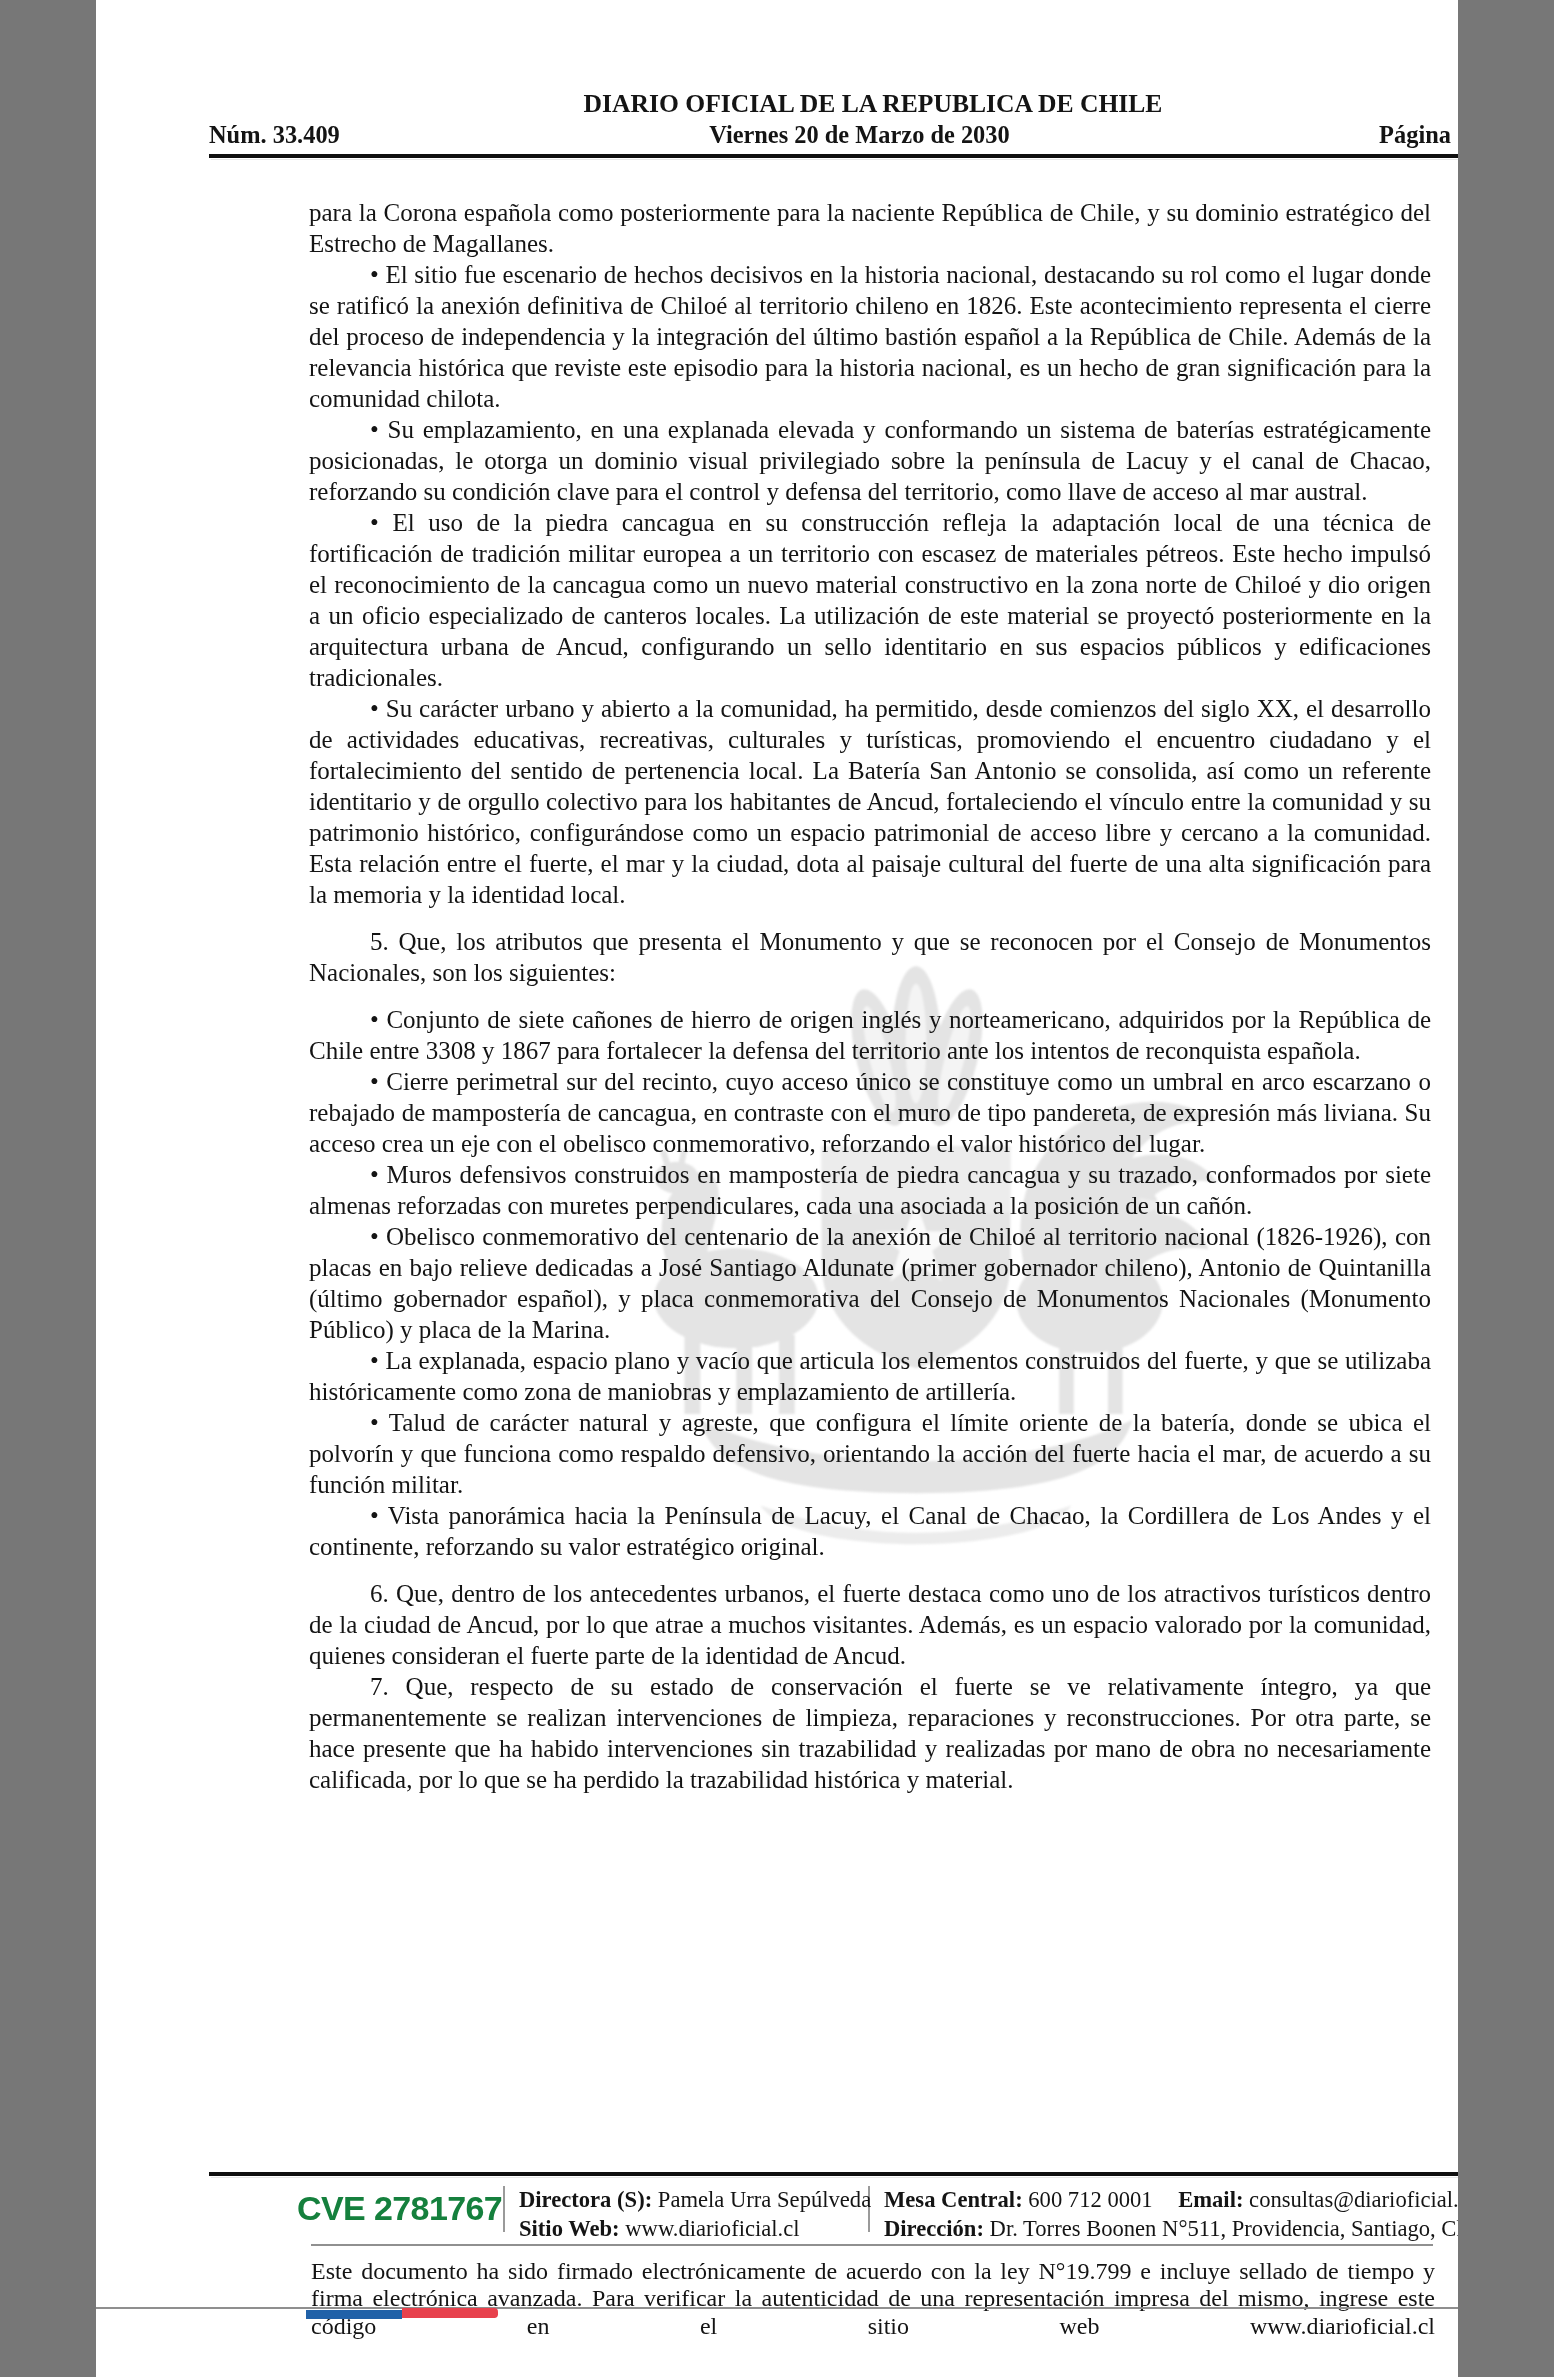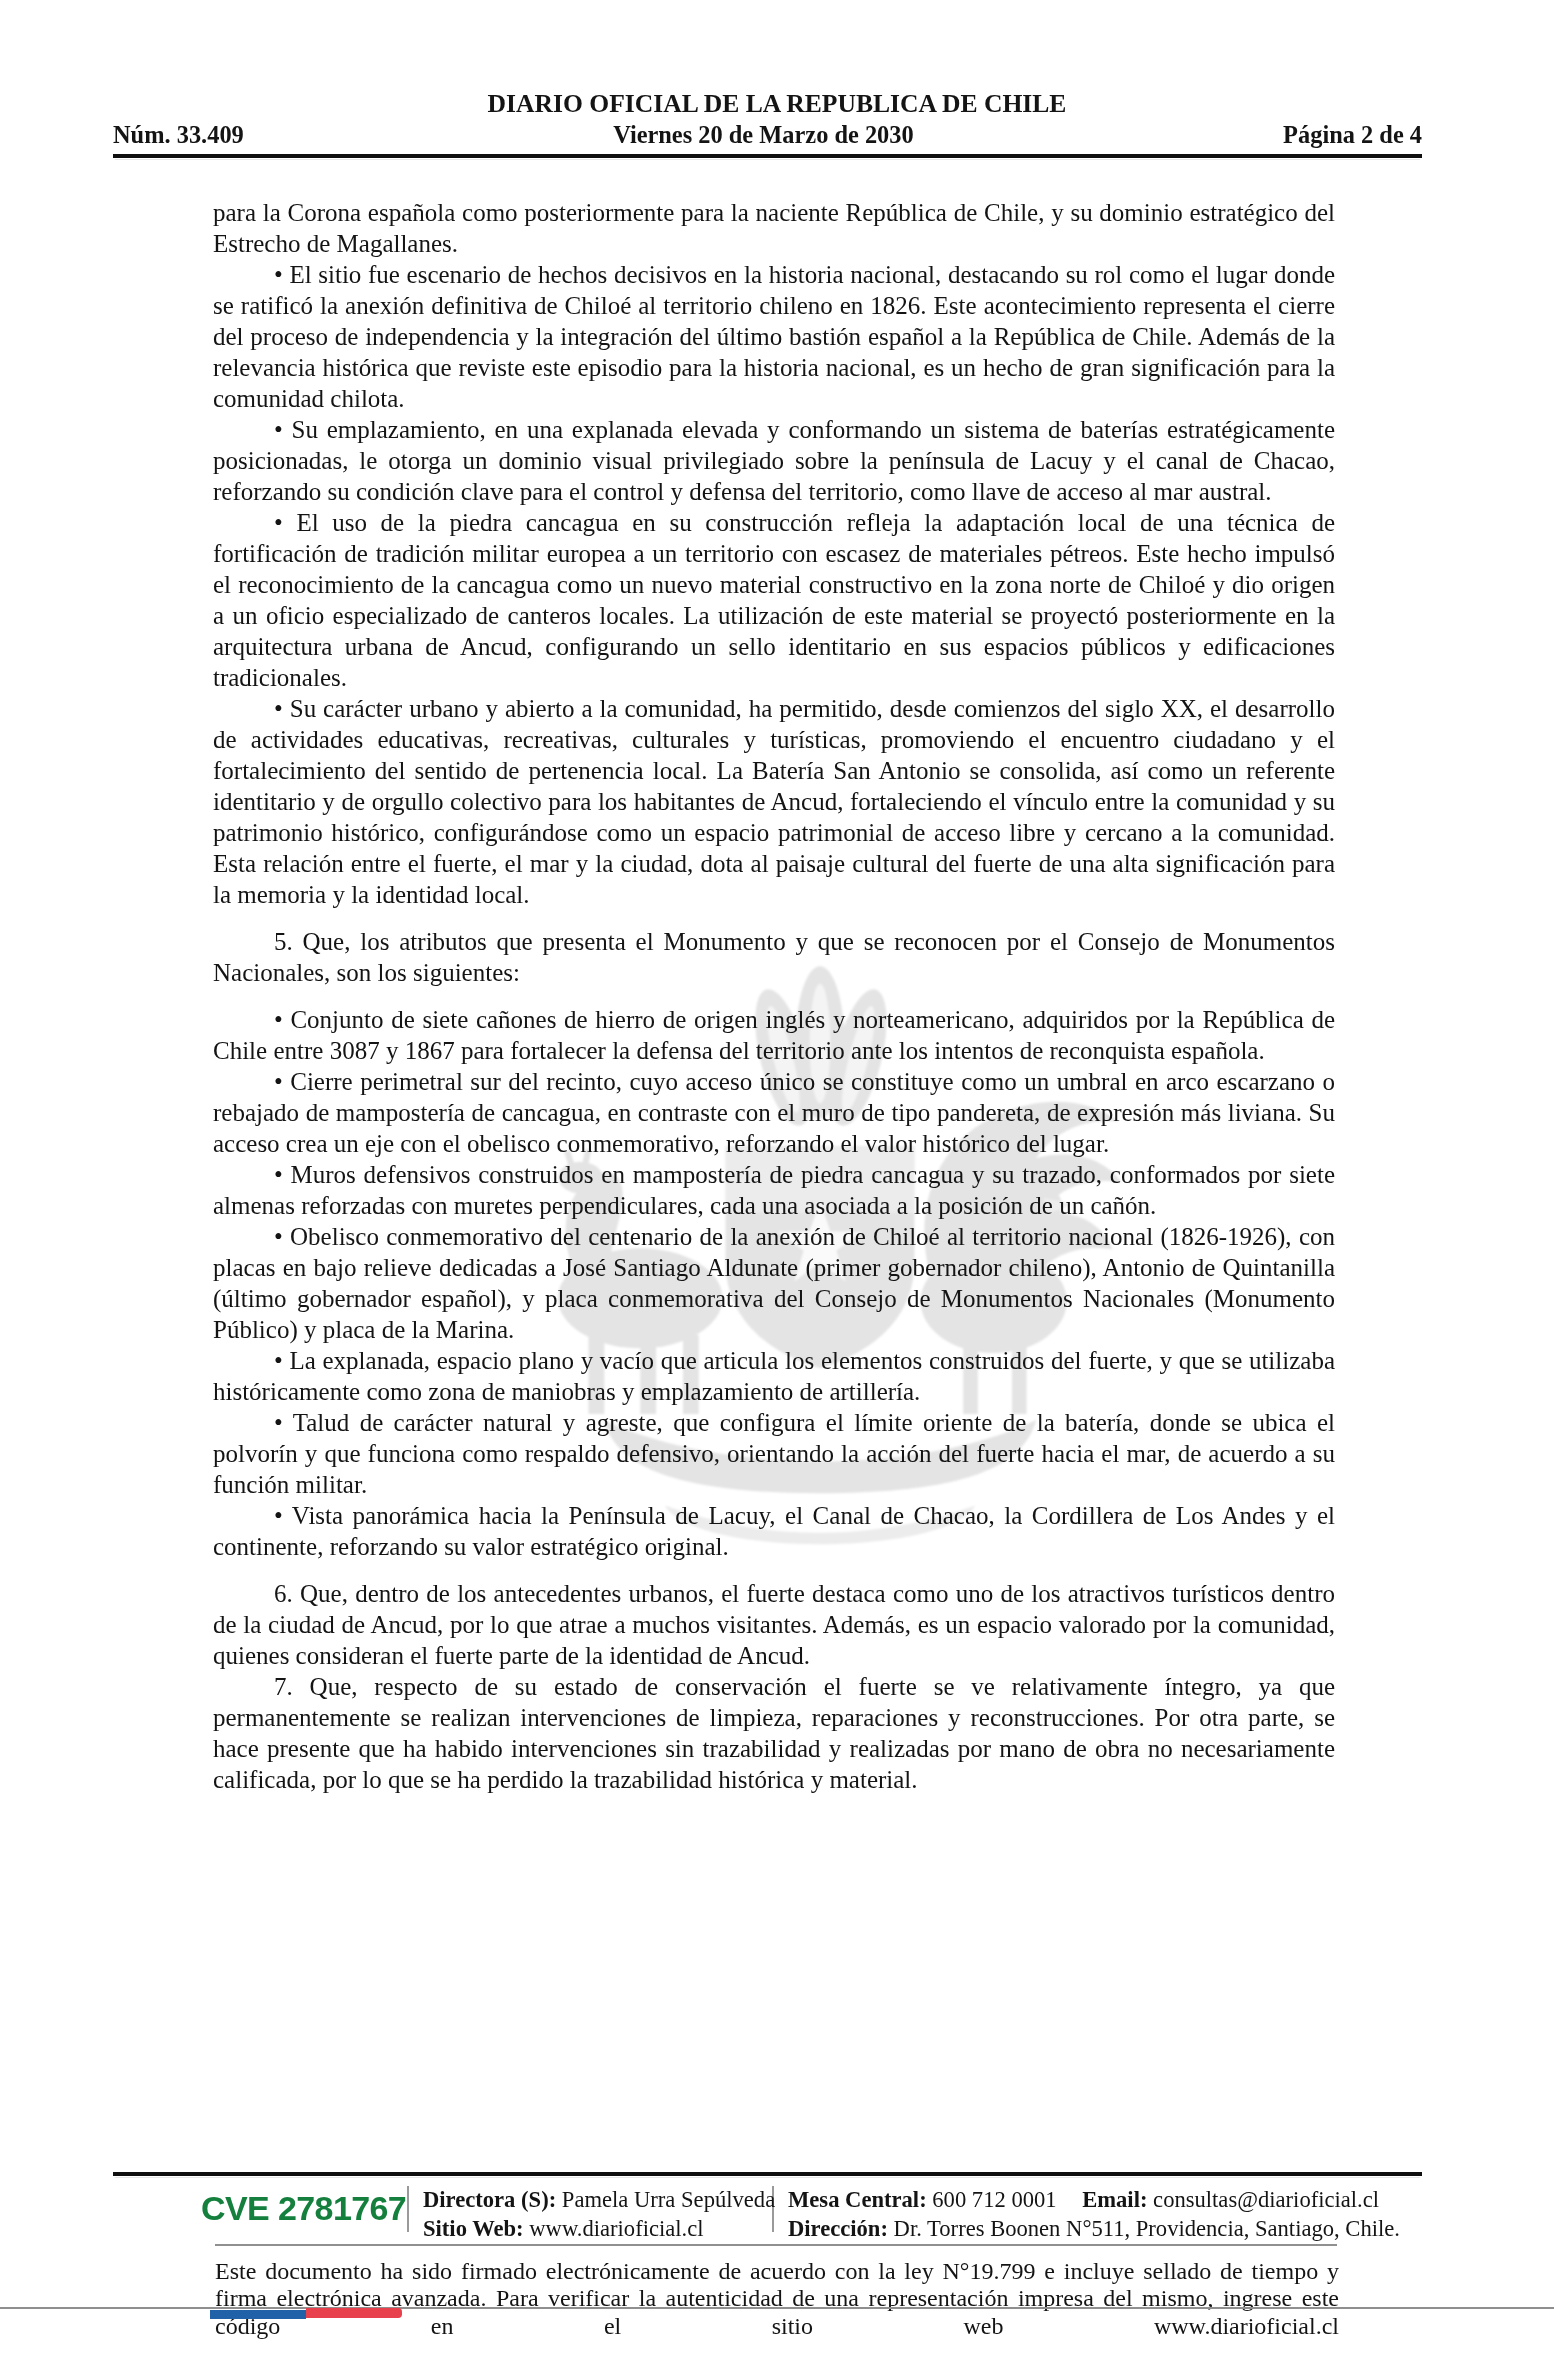--- a/index.html
+++ b/index.html
@@ -1,18 +1,18 @@
 <!DOCTYPE html>
 <html style="font-size:9.8px"><head>
 <meta charset="utf-8">
 <style>
   html,body{margin:0;padding:0;background:#777;}
   .page{
     position:relative;
-    width:1554px;height:2377px;
+    width:1362px;height:2377px;
     background:#ffffff;
     font-family:"Liberation Serif", serif;
     color:#141414;
     overflow:hidden;
     margin:0 auto;
   }
   
   .hdr-title{
     position:absolute;top:90px;left:0;width:1554px;
     text-align:center;font-weight:bold;font-size:25.6px;line-height:27px;
@@ -129,21 +129,21 @@
   </div>
   <div class="hdr-rule"></div>
 
   <div class="body-text">
       <p class="para">para la Corona española como posteriormente para la naciente República de Chile, y su dominio estratégico del Estrecho de Magallanes.</p>
       <p class="para indent">• El sitio fue escenario de hechos decisivos en la historia nacional, destacando su rol como el lugar donde se ratificó la anexión definitiva de Chiloé al territorio chileno en 1826. Este acontecimiento representa el cierre del proceso de independencia y la integración del último bastión español a la República de Chile. Además de la relevancia histórica que reviste este episodio para la historia nacional, es un hecho de gran significación para la comunidad chilota.</p>
       <p class="para indent">• Su emplazamiento, en una explanada elevada y conformando un sistema de baterías estratégicamente posicionadas, le otorga un dominio visual privilegiado sobre la península de Lacuy y el canal de Chacao, reforzando su condición clave para el control y defensa del territorio, como llave de acceso al mar austral.</p>
       <p class="para indent">• El uso de la piedra cancagua en su construcción refleja la adaptación local de una técnica de fortificación de tradición militar europea a un territorio con escasez de materiales pétreos. Este hecho impulsó el reconocimiento de la cancagua como un nuevo material constructivo en la zona norte de Chiloé y dio origen a un oficio especializado de canteros locales. La utilización de este material se proyectó posteriormente en la arquitectura urbana de Ancud, configurando un sello identitario en sus espacios públicos y edificaciones tradicionales.</p>
       <p class="para indent">• Su carácter urbano y abierto a la comunidad, ha permitido, desde comienzos del siglo XX, el desarrollo de actividades educativas, recreativas, culturales y turísticas, promoviendo el encuentro ciudadano y el fortalecimiento del sentido de pertenencia local. La Batería San Antonio se consolida, así como un referente identitario y de orgullo colectivo para los habitantes de Ancud, fortaleciendo el vínculo entre la comunidad y su patrimonio histórico, configurándose como un espacio patrimonial de acceso libre y cercano a la comunidad. Esta relación entre el fuerte, el mar y la ciudad, dota al paisaje cultural del fuerte de una alta significación para la memoria y la identidad local.</p>
       <p class="para indent gap">5. Que, los atributos que presenta el Monumento y que se reconocen por el Consejo de Monumentos Nacionales, son los siguientes:</p>
-      <p class="para indent gap">• Conjunto de siete cañones de hierro de origen inglés y norteamericano, adquiridos por la República de Chile entre 3087 y 1867 para fortalecer la defensa del territorio ante los intentos de reconquista española.</p>
+      <p class="para indent gap">• Conjunto de siete cañones de hierro de origen inglés y norteamericano, adquiridos por la República de Chile entre 3308 y 1867 para fortalecer la defensa del territorio ante los intentos de reconquista española.</p>
       <p class="para indent">• Cierre perimetral sur del recinto, cuyo acceso único se constituye como un umbral en arco escarzano o rebajado de mampostería de cancagua, en contraste con el muro de tipo pandereta, de expresión más liviana. Su acceso crea un eje con el obelisco conmemorativo, reforzando el valor histórico del lugar.</p>
       <p class="para indent">• Muros defensivos construidos en mampostería de piedra cancagua y su trazado, conformados por siete almenas reforzadas con muretes perpendiculares, cada una asociada a la posición de un cañón.</p>
       <p class="para indent">• Obelisco conmemorativo del centenario de la anexión de Chiloé al territorio nacional (1826-1926), con placas en bajo relieve dedicadas a José Santiago Aldunate (primer gobernador chileno), Antonio de Quintanilla (último gobernador español), y placa conmemorativa del Consejo de Monumentos Nacionales (Monumento Público) y placa de la Marina.</p>
       <p class="para indent">• La explanada, espacio plano y vacío que articula los elementos construidos del fuerte, y que se utilizaba históricamente como zona de maniobras y emplazamiento de artillería.</p>
       <p class="para indent">• Talud de carácter natural y agreste, que configura el límite oriente de la batería, donde se ubica el polvorín y que funciona como respaldo defensivo, orientando la acción del fuerte hacia el mar, de acuerdo a su función militar.</p>
       <p class="para indent">• Vista panorámica hacia la Península de Lacuy, el Canal de Chacao, la Cordillera de Los Andes y el continente, reforzando su valor estratégico original.</p>
       <p class="para indent gap">6. Que, dentro de los antecedentes urbanos, el fuerte destaca como uno de los atractivos turísticos dentro de la ciudad de Ancud, por lo que atrae a muchos visitantes. Además, es un espacio valorado por la comunidad, quienes consideran el fuerte parte de la identidad de Ancud.</p>
       <p class="para indent">7. Que, respecto de su estado de conservación el fuerte se ve relativamente íntegro, ya que permanentemente se realizan intervenciones de limpieza, reparaciones y reconstrucciones. Por otra parte, se hace presente que ha habido intervenciones sin trazabilidad y realizadas por mano de obra no necesariamente calificada, por lo que se ha perdido la trazabilidad histórica y material.</p>
     </div>
 

